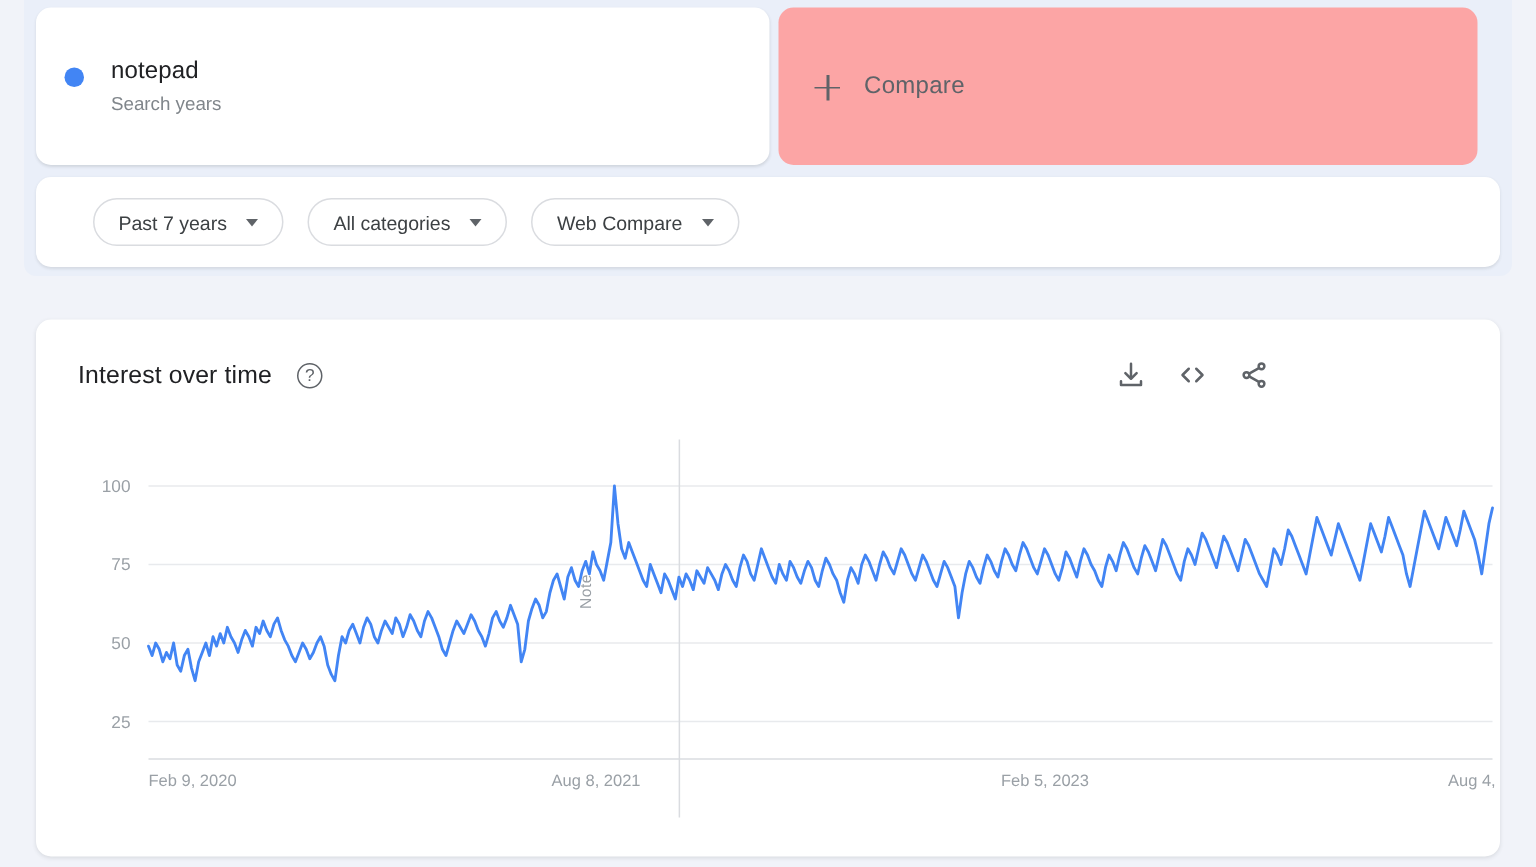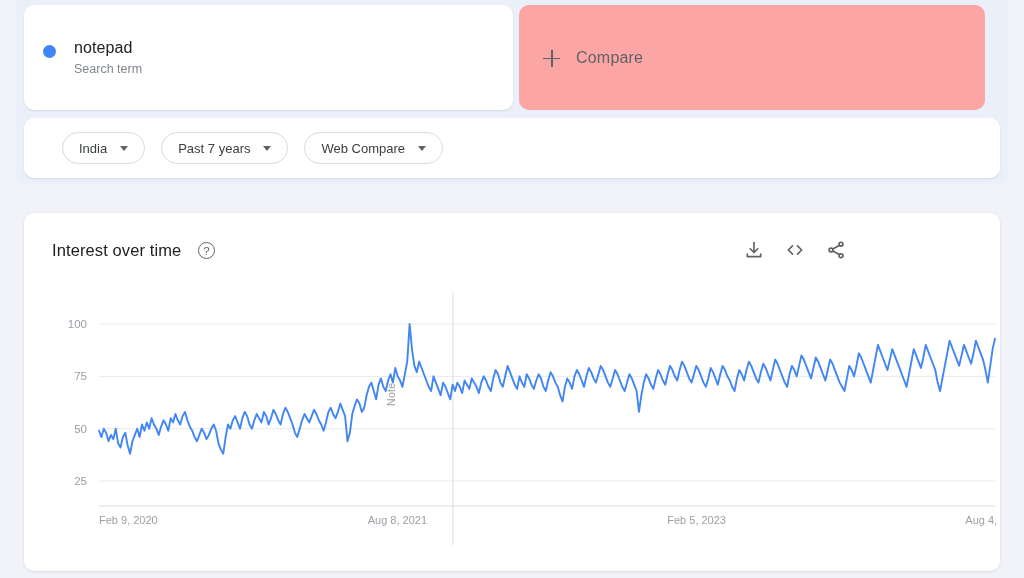--- a/index.html
+++ b/index.html
@@ -234,45 +234,45 @@
 
 <div class="page">
 
   <div class="query-zone">
 
     <div class="terms-row">
 
       <div class="term-card">
         <span class="term-dot"></span>
         <span class="term-title">notepad</span>
-        <span class="term-sub">Search term</span>
+        <span class="term-sub">Search years</span>
       </div>
 
       <div class="compare-card">
         <div class="compare-inner">
           <span class="plus-icon"></span>
           <span class="compare-label">Compare</span>
         </div>
       </div>
 
     </div>
 
     <div class="filter-card">
       <div class="filter-row">
 
-        <div class="chip">
-          <span class="chip-label">India</span>
-          <span class="caret"></span>
-        </div>
 
         <div class="chip">
           <span class="chip-label">Past 7 years</span>
           <span class="caret"></span>
         </div>
 
+        <div class="chip">
+          <span class="chip-label">All categories</span>
+          <span class="caret"></span>
+        </div>
 
         <div class="chip">
           <span class="chip-label">Web Compare</span>
           <span class="caret"></span>
         </div>
 
       </div>
     </div>
   </div>
 

